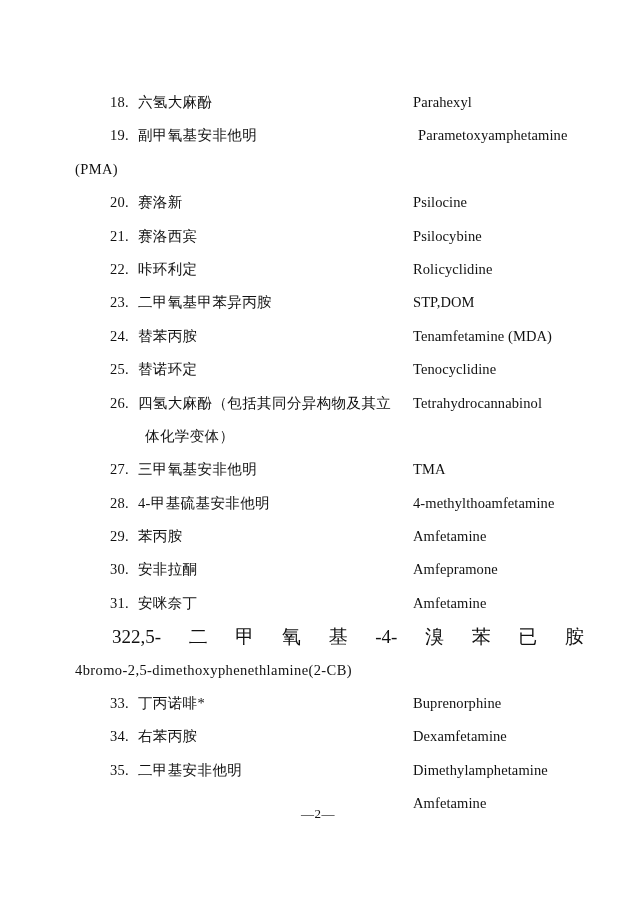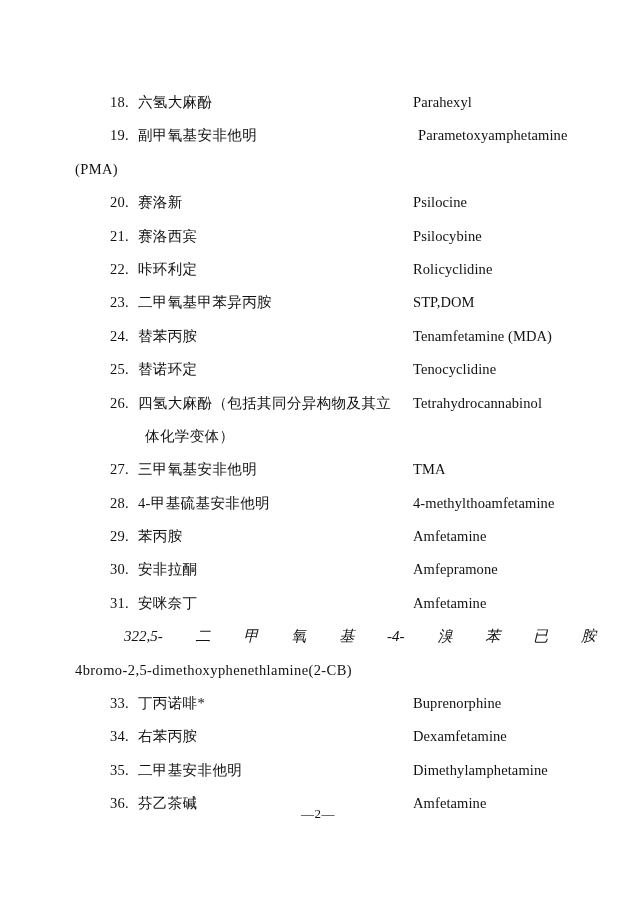--- a/index.html
+++ b/index.html
@@ -75,27 +75,26 @@
   .en.indent {
     left: 343px;
   }
 
   
   .row.justified {
     height: 33.4px;
   }
   .jline {
     position: absolute;
-    left: 16px;
+    left: 4px;
     top: 0;
     width: 505px;
     display: flex;
     justify-content: space-between;
-    font-size: 15px;
-    font-style: italic;
+    font-size: 19px;
   }
   .jline .lead {
     margin-left: 33px;
   }
   .jline span {
     display: inline-block;
   }
 
   .footer {
     position: absolute;
@@ -221,20 +220,19 @@
       <span class="cn"><span class="num">34</span><span class="dot">.</span><span>右苯丙胺</span></span>
       <span class="en">Dexamfetamine</span>
     </div>
 
     <div class="row">
       <span class="cn"><span class="num">35</span><span class="dot">.</span><span>二甲基安非他明</span></span>
       <span class="en">Dimethylamphetamine</span>
     </div>
 
     <div class="row">
-      <span class="cn"><span class="num">36</span><span class="dot">.</span><span>芬乙茶碱</span></span>
       <span class="en">Amfetamine</span>
     </div>
 
   </div>
 
   <div class="footer">—2—</div>
 </div>
 
 </body></html>

